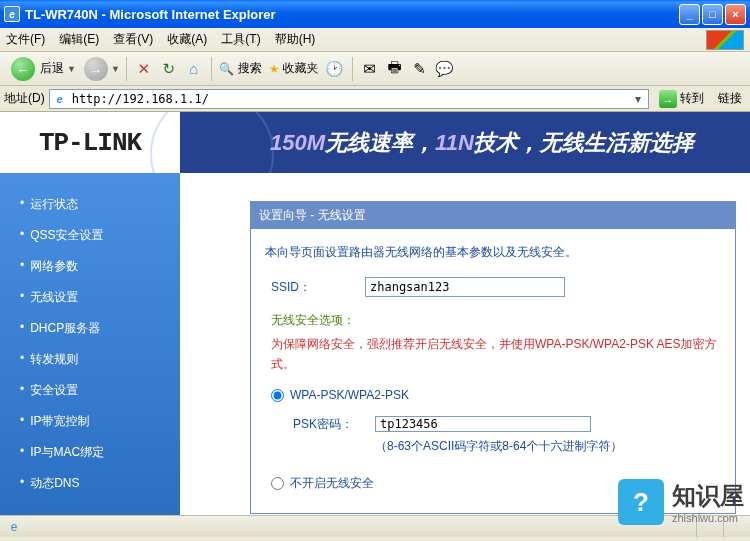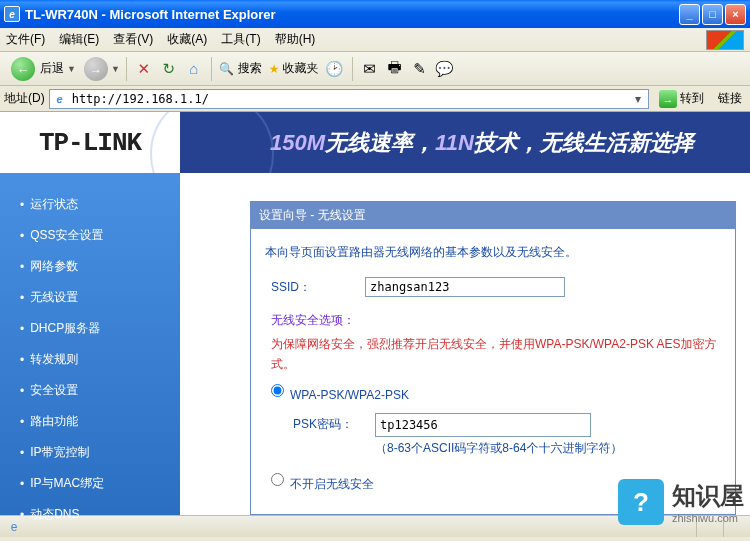--- a/index.html
+++ b/index.html
@@ -44,39 +44,39 @@
 .banner-logo { width: 180px; background: #fff; display: flex; align-items: center; justify-content: center; font-family: Arial, sans-serif; letter-spacing: -1px; }
 .banner-logo b { font-size: 26px; font-weight: 900; color: #222; font-family: Liberation Mono, monospace; }
 .banner-tag { flex: 1; display: flex; align-items: center; padding-left: 90px; color: #fff; position: relative; }
 .banner-tag::before { content: ''; position: absolute; left: -30px; top: -20px; width: 120px; height: 120px; border: 2px solid rgba(120,160,220,0.3); border-radius: 50%; }
 .tag-hl { color: #c4b5fd; font-size: 22px; font-weight: bold; font-style: italic; }
 .tag-tx { font-size: 22px; font-weight: bold; font-style: italic; }
 
 
 .main { display: flex; height: 342px; background: #fff; }
 .sidebar { width: 180px; background: linear-gradient(to bottom, #4990e2, #2b6fc2); padding: 16px 0 0 20px; }
-.sidebar-item { color: #fff; font-size: 12px; padding: 7px 0; cursor: pointer; display: flex; align-items: center; }
+.sidebar-item { color: #fff; font-size: 12px; padding: 7px 0; cursor: pointer; display: flex; }
 .sidebar-item::before { content: '•'; margin-right: 6px; font-size: 12px; }
 .divider-col { width: 70px; background: #fff; }
 .content { flex: 1; background: #fff; padding: 28px 14px 0 0; overflow: hidden;}
 
 .panel { border: 1px solid #6a8cc7; }
 .panel-head { background: #6a8cc7; color: #fff; padding: 5px 8px; font-size: 12px; }
 .panel-body { padding: 12px 14px; font-size: 12px; color: #333; line-height: 1.9; }
 .desc { color: #1a4ba8; margin-bottom: 12px; }
 .row { display: flex; align-items: center; margin-bottom: 10px; }
 .row-lbl { color: #1a4ba8; width: 100px; padding-left: 6px; }
 .row input[type=text] { border: 1px solid #7f9db9; padding: 2px 4px; font-size: 12px; width: 200px; height: 20px; font-family: monospace; }
-.sec-lbl { color: #6d28d9; margin-bottom: 4px; padding-left: 6px;}
+.sec-lbl { color: #4d7c0f; margin-bottom: 4px; padding-left: 6px;}
 .warn { color: #d32f2f; padding-left: 6px; margin-bottom: 10px; line-height: 1.6; }
-.radio-row { padding-left: 6px; display: flex; align-items: flex-start; gap: 6px; color: #1a4ba8; margin-bottom: 6px; }
+.radio-row { padding-left: 6px; display: flex; align-items: center; gap: 6px; color: #1a4ba8; margin-bottom: 6px; }
 .radio-row input { margin: 0; }
 .psk-row { padding-left: 28px; display: flex; align-items: center; gap: 8px; }
 .psk-row label { color: #1a4ba8; width: 74px; }
-.psk-row input { border: 1px solid #7f9db9; padding: 2px 4px; font-size: 12px; width: 216px; height: 24px; font-family: monospace;}
+.psk-row input { border: 1px solid #7f9db9; padding: 2px 4px; font-size: 12px; width: 216px; height: 16px; font-family: monospace;}
 .hint { padding-left: 110px; color: #1a4ba8; font-size: 12px; margin-bottom: 14px; }
 
 
 .statusbar { height: 22px; background: linear-gradient(to bottom,#f1f0e7,#e0ddc8); border-top: 1px solid #c0c0a8; display: flex; align-items: center; padding: 0 6px; font-size: 12px; gap:6px;}
 .statusbar .st-ic { width:16px; height:16px; display:inline-flex; align-items:center; justify-content:center; color:#3a8ee6;}
 .statusbar .sb-sep { flex:1;}
 .statusbar .sb-cell { border-left:1px solid #c0c0a8; padding:0 10px; height:100%; display:flex; align-items:center;}
 
 
 .watermark { position: absolute; right: 6px; bottom: 16px; display: flex; align-items: center; gap: 8px; background: rgba(255,255,255,0.0); }
@@ -180,23 +180,20 @@
     <div class="sidebar-item">
         <span>DHCP服务器</span>
       </div>
     <div class="sidebar-item">
         <span>转发规则</span>
       </div>
     <div class="sidebar-item">
         <span>安全设置</span>
       </div>
     <div class="sidebar-item">
-        <span>路由功能</span>
-      </div>
-    <div class="sidebar-item">
         <span>IP带宽控制</span>
       </div>
     <div class="sidebar-item">
         <span>IP与MAC绑定</span>
       </div>
     <div class="sidebar-item">
         <span>动态DNS</span>
       </div>
 
   </div>

